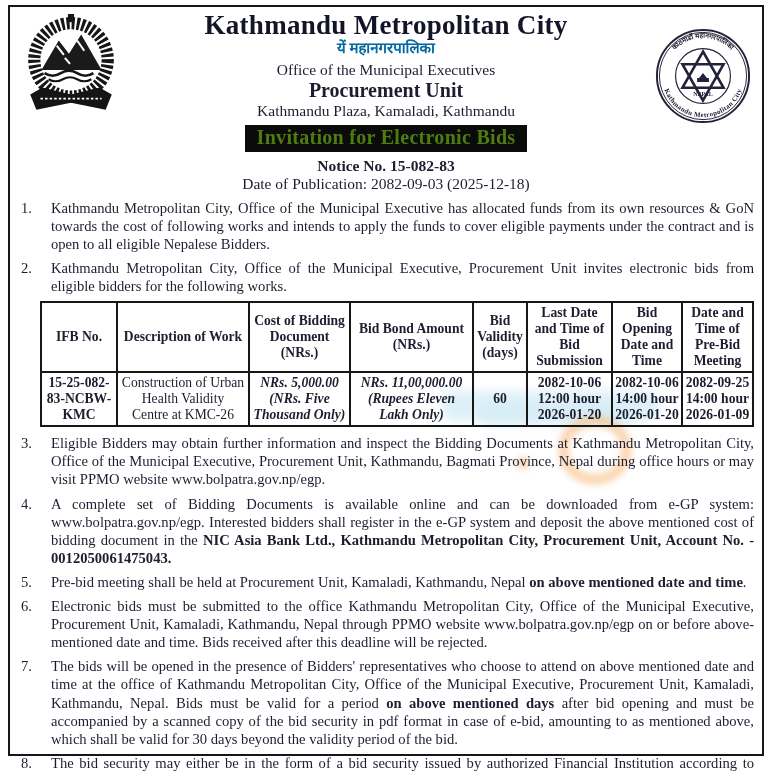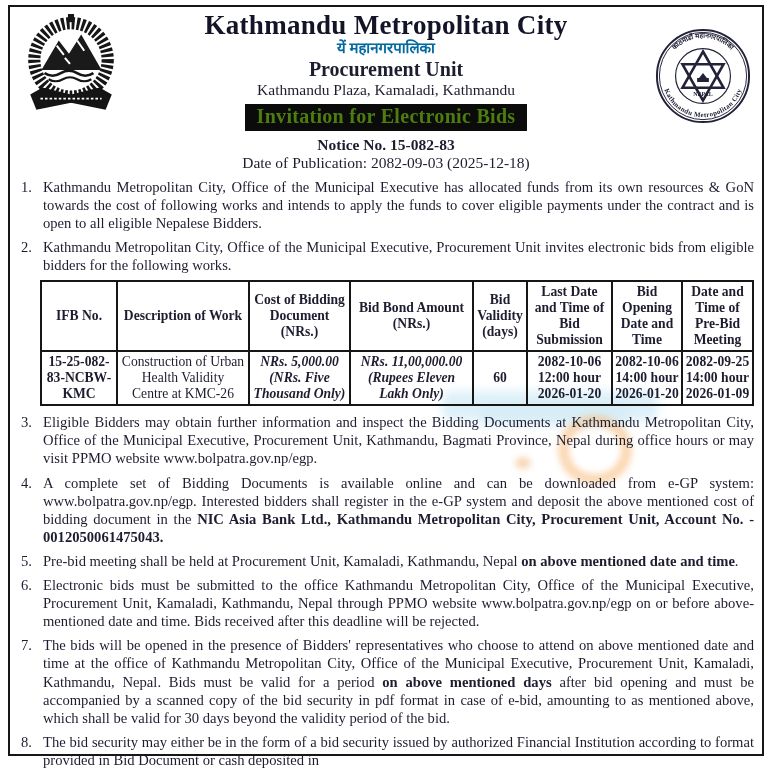--- a/index.html
+++ b/index.html
@@ -29,21 +29,21 @@
   .addr{font-size:15.5px;}
   .banner-wrap{margin-top:5px;}
   .banner{display:inline-block;background:#0b0b0b;color:#4d7c0f;font-weight:bold;font-size:20px;
           padding:1px 12px 3px 12px;letter-spacing:.3px;}
   .notice{font-size:15.5px;font-weight:bold;margin-top:5px;}
   .pub{font-size:15.5px;}
   
   .items{margin-top:6px;}
   .item{display:flex;margin-bottom:6px;font-size:14.6px;line-height:1.24;}
   .item .num{width:25px;flex:none;padding-left:3px;box-sizing:border-box;}
-  .item .txt{flex:1;text-align:justify;}
+  .item .txt{flex:1;text-align:justify;margin-left:8px;}
   .b{font-weight:bold;}
   
   table.bids{border-collapse:collapse;table-layout:fixed;width:712px;margin:1px 0 7px 22px;
              font-size:13.6px;line-height:1.18;}
   table.bids th,table.bids td{border:2px solid #161616;text-align:center;vertical-align:middle;
              padding:2px 2px;overflow:hidden;}
   table.bids th{font-weight:bold;height:62px;}
   td.c-bold{font-weight:bold;}
   td.c-bi{font-weight:bold;font-style:italic;}
 </style>
@@ -88,20 +88,21 @@
           <text font-size="7" font-weight="bold" fill="#222238" font-family="Liberation Serif,serif">
             <textPath href="#arcTop" startOffset="50%" text-anchor="middle">काठमाडौं महानगरपालिका</textPath>
           </text>
           <text font-size="7" font-weight="bold" fill="#222238" letter-spacing=".4" font-family="Liberation Serif,serif">
             <textPath href="#arcBot" startOffset="50%" text-anchor="middle">Kathmandu Metropolitan City</textPath>
           </text>
         </svg>
 
         <div class="title">Kathmandu Metropolitan City</div>
         <div class="nepali">यें महानगरपालिका</div>
+        <div class="office">Office of the Municipal Executives</div>
         <div class="unit">Procurement Unit</div>
         <div class="addr">Kathmandu Plaza, Kamaladi, Kathmandu</div>
         <div class="banner-wrap">
           <span class="banner">Invitation for Electronic Bids</span>
         </div>
         <div class="notice">Notice No. 15-082-83</div>
         <div class="pub">Date of Publication: 2082-09-03 (2025-12-18)</div>
       </div>
 
       <div class="items" id="list-a">

